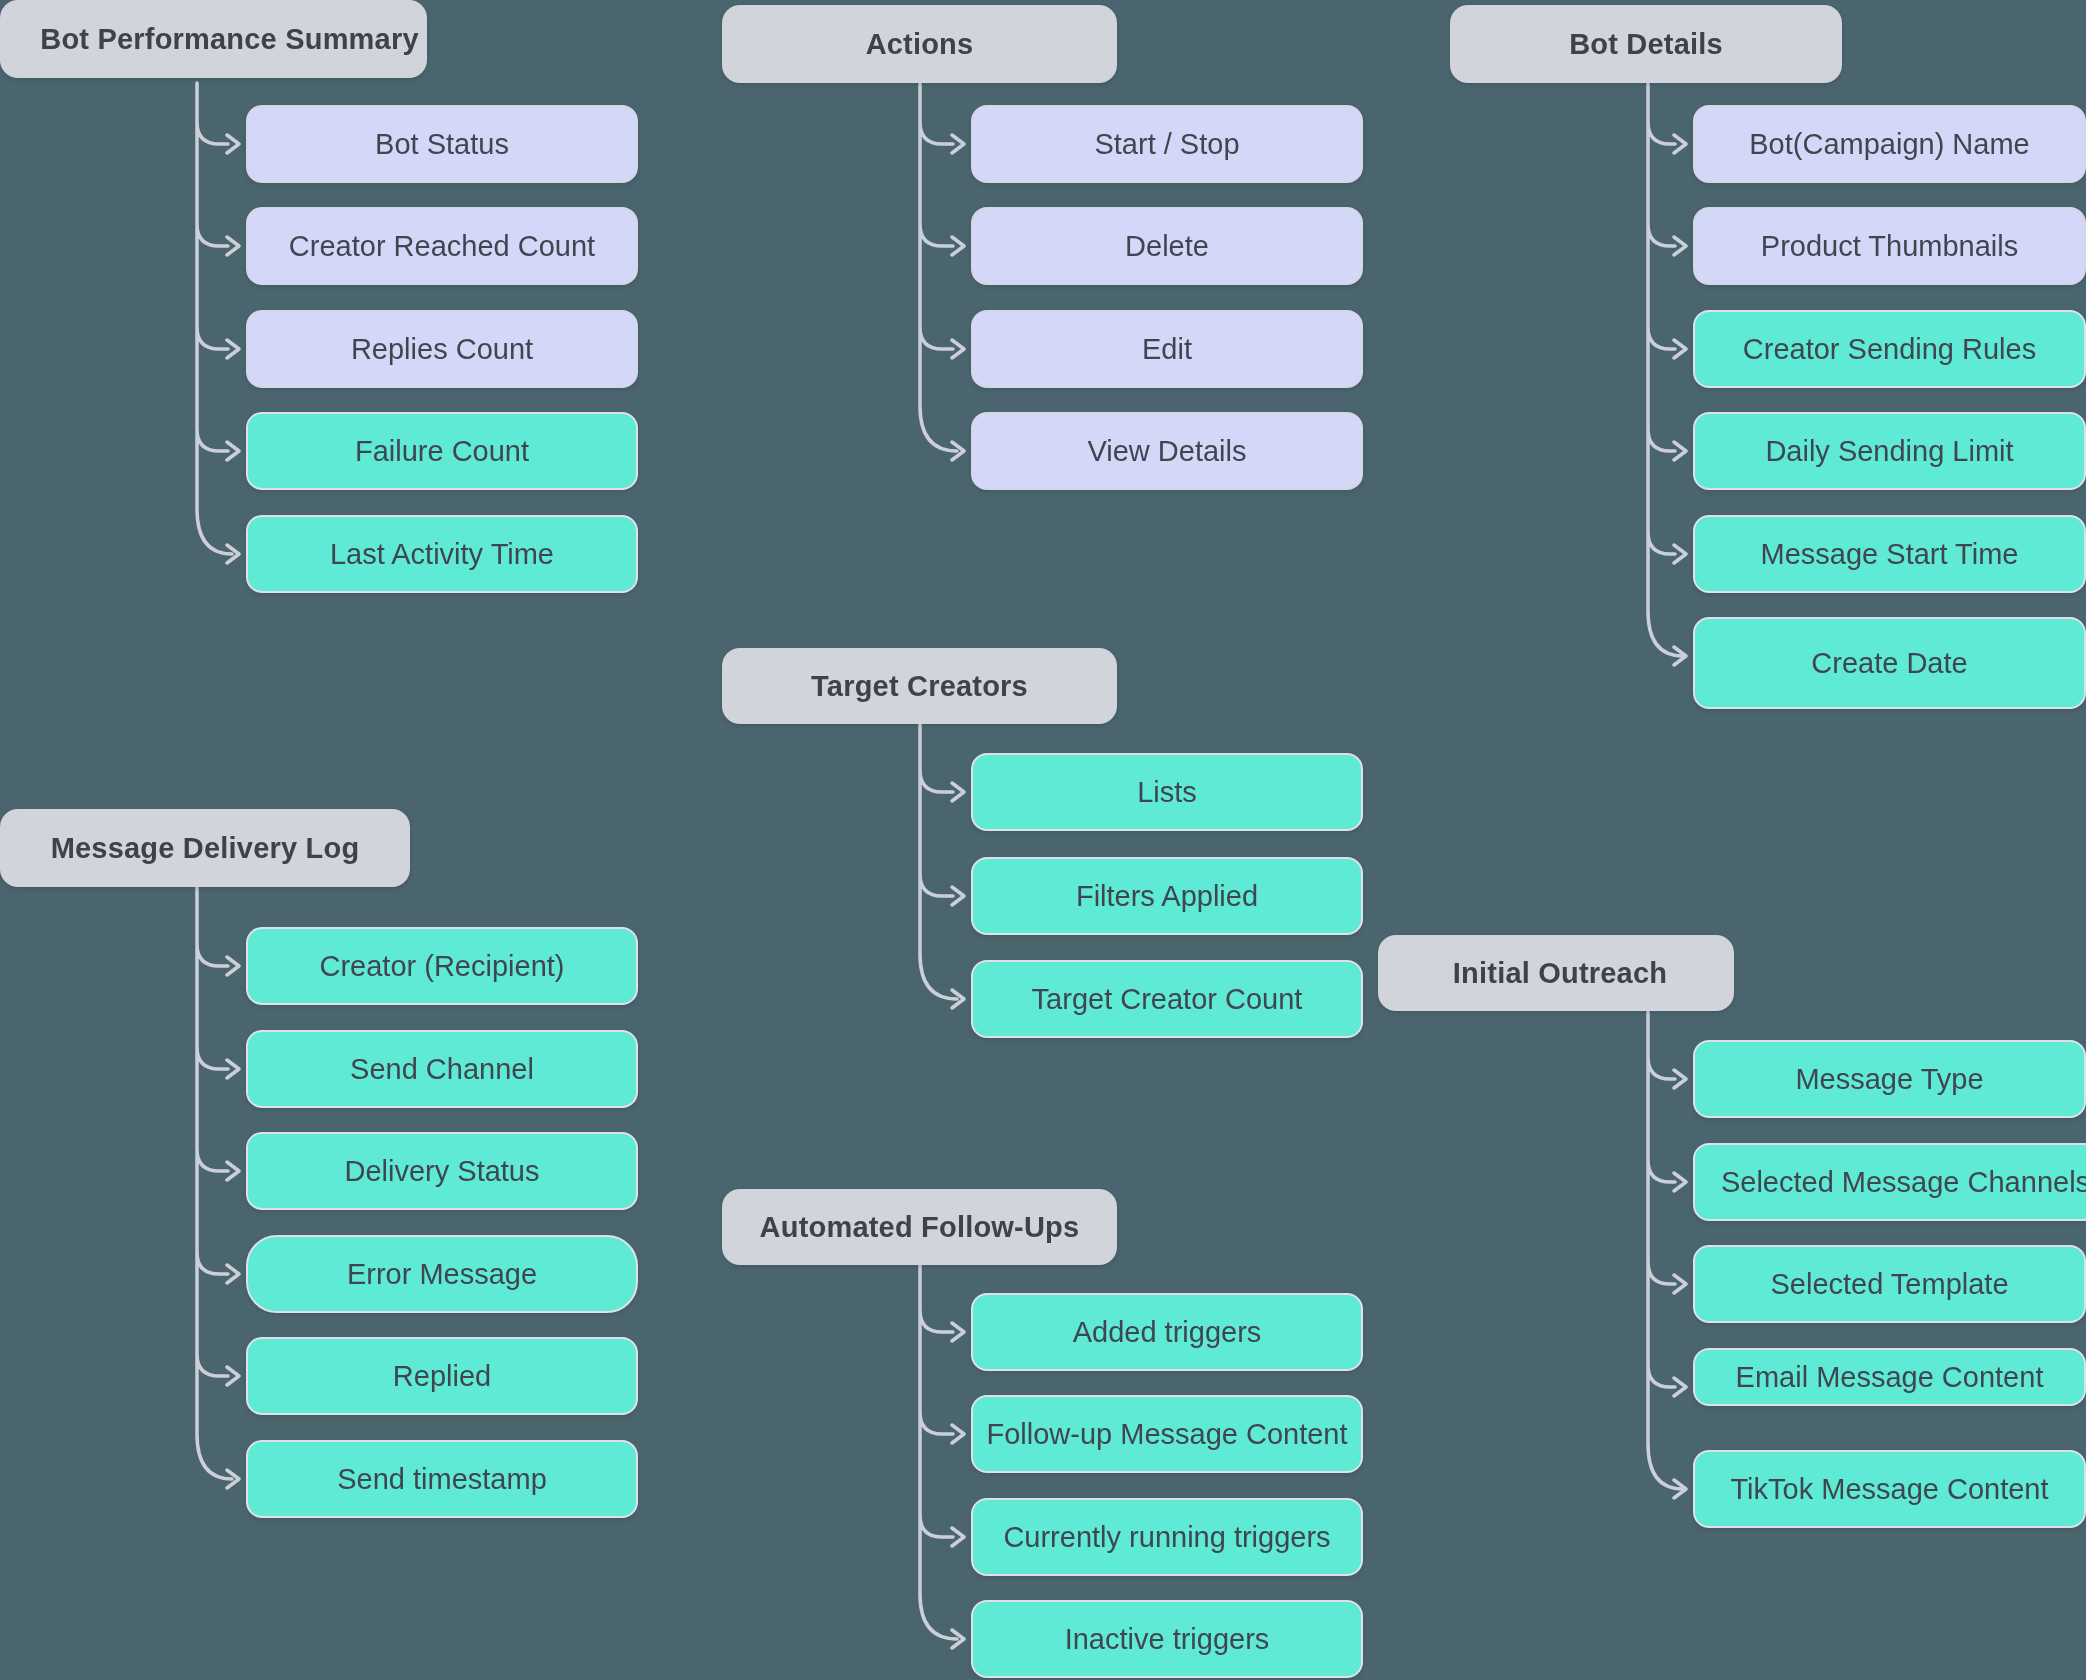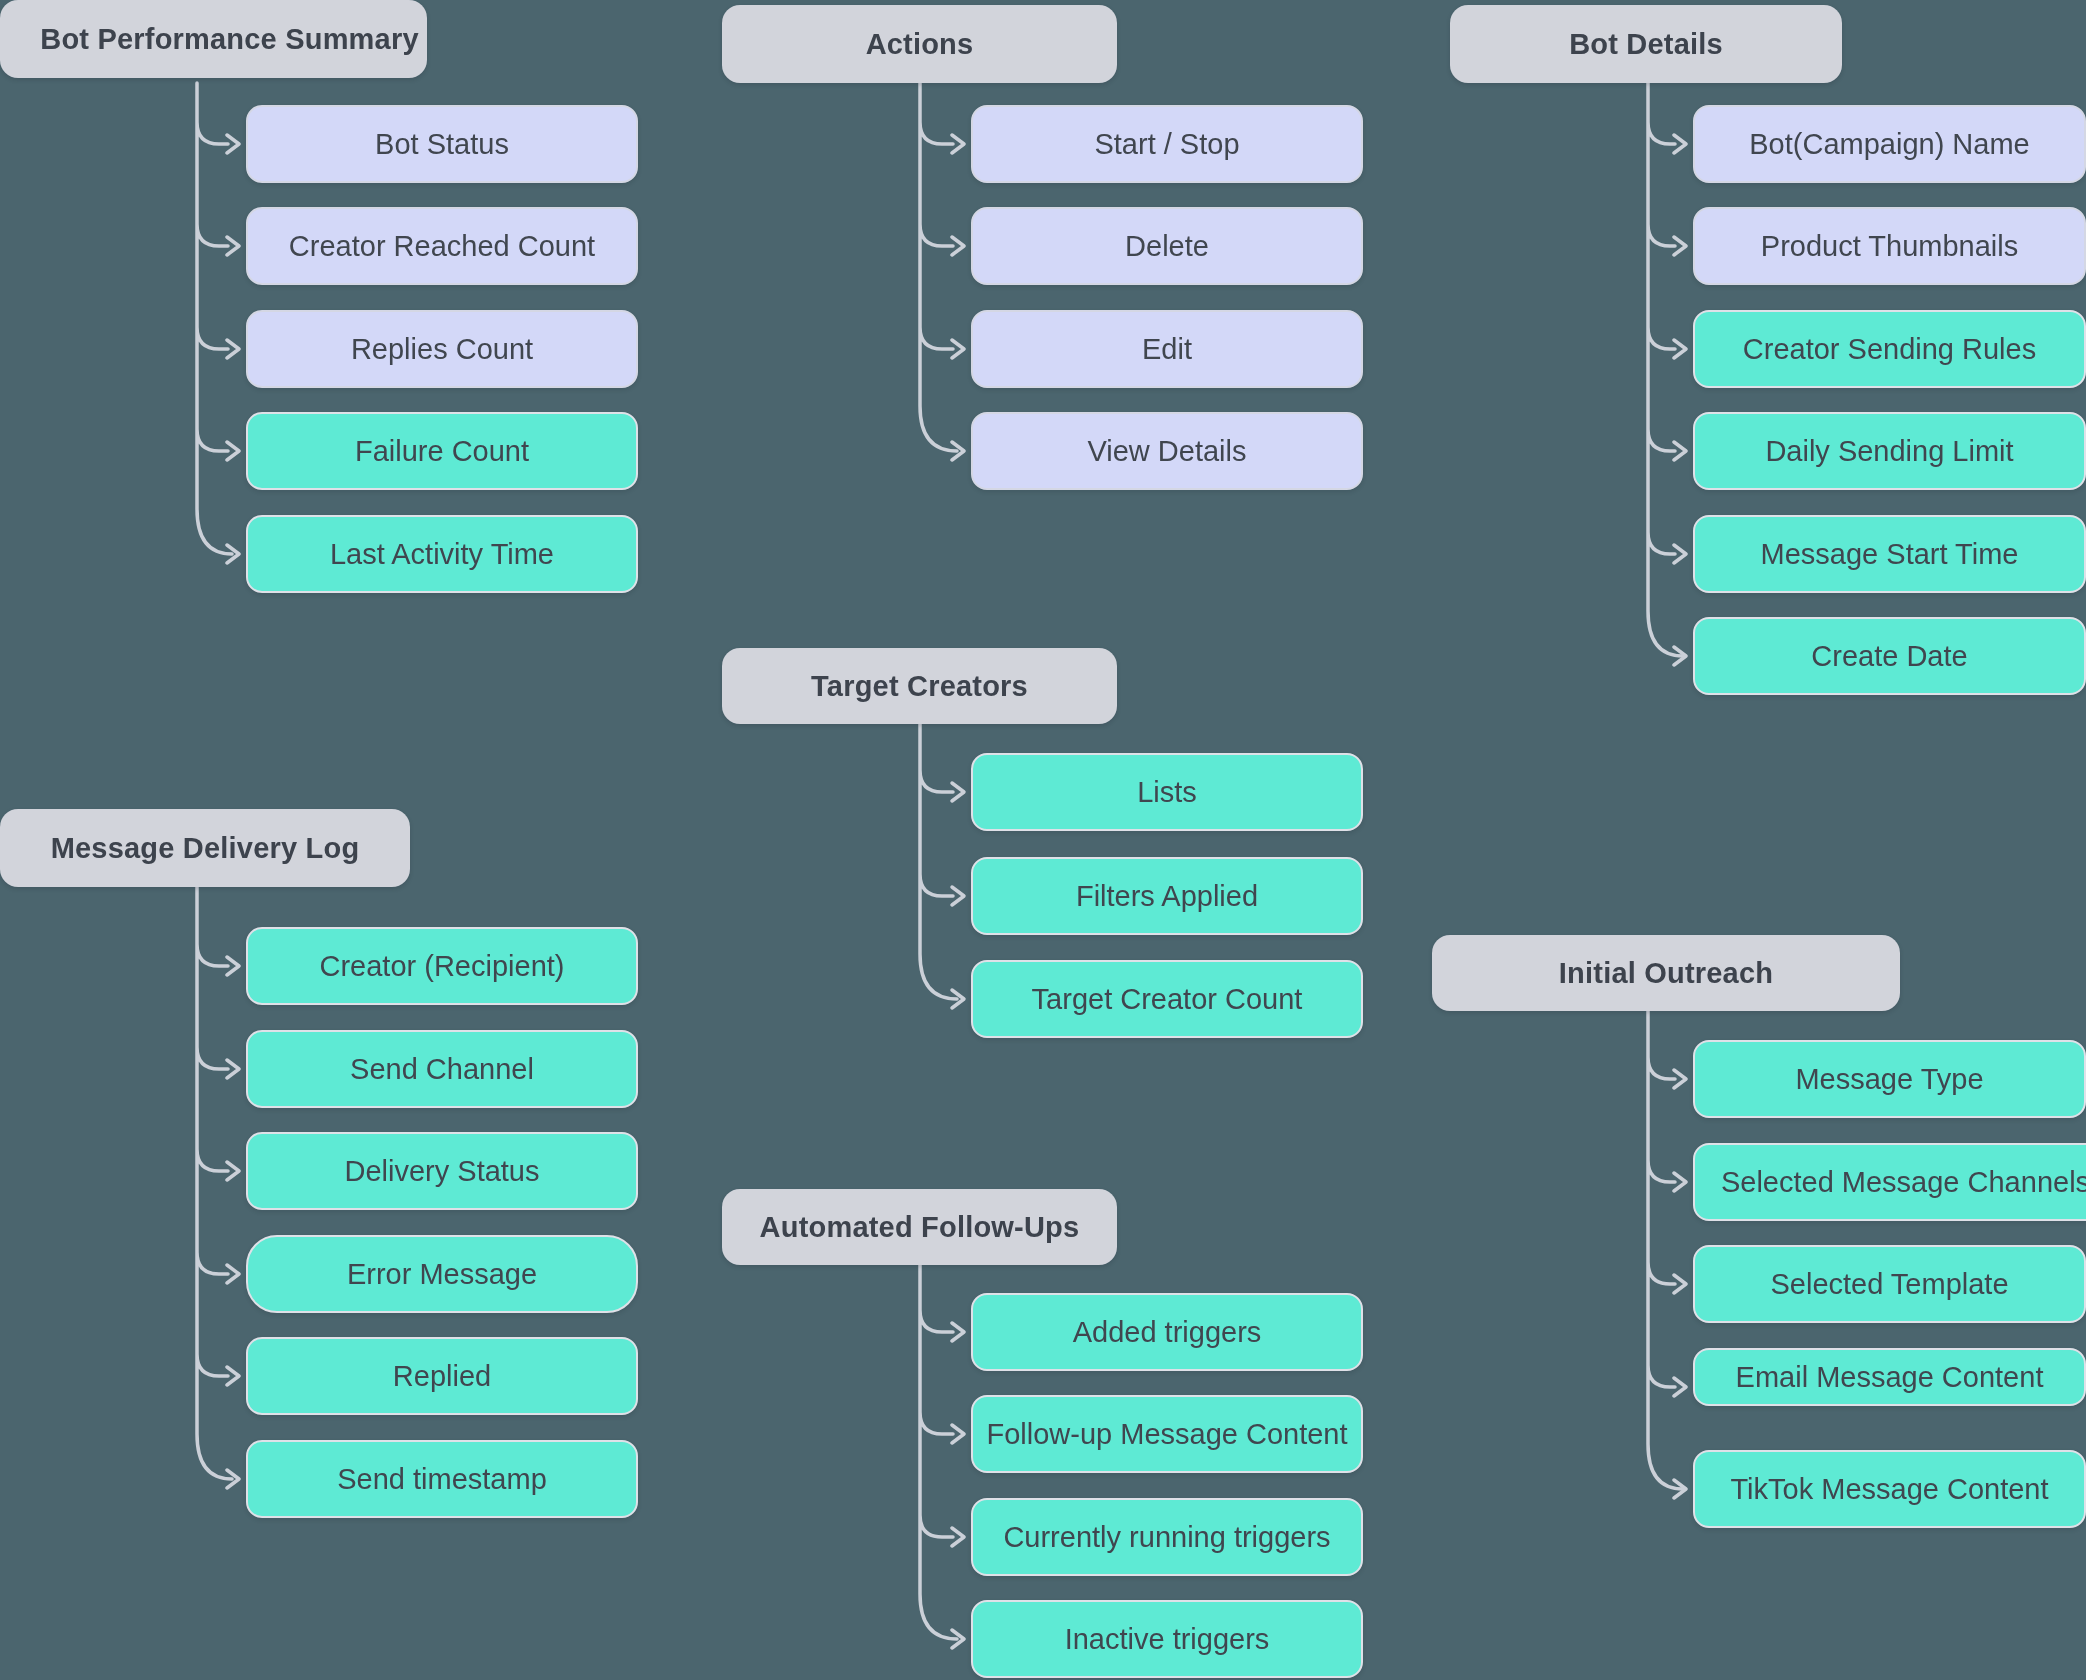--- a/index.html
+++ b/index.html
@@ -108,21 +108,21 @@
     </div>
   <div class="node node--white" style="left:1693px;top:310px;width:393px;height:78px;">
       <span>Creator Sending Rules</span>
     </div>
   <div class="node node--white" style="left:1693px;top:412px;width:393px;height:78px;">
       <span>Daily Sending Limit</span>
     </div>
   <div class="node node--white" style="left:1693px;top:515px;width:393px;height:78px;">
       <span>Message Start Time</span>
     </div>
-  <div class="node node--white" style="left:1693px;top:617px;width:393px;height:78px;">
+  <div class="node node--white" style="left:1693px;top:617px;width:393px;height:92px;">
       <span>Create Date</span>
     </div>
 
   <div class="hdr" style="left:0;top:809px;width:410px;height:78px;">
       <span>Message Delivery Log</span>
     </div>
   <div class="node node--white" style="left:246px;top:927px;width:392px;height:78px;">
       <span>Creator (Recipient)</span>
     </div>
   <div class="node node--white" style="left:246px;top:1030px;width:392px;height:78px;">
@@ -163,21 +163,21 @@
   <div class="node node--white" style="left:971px;top:1395px;width:392px;height:78px;">
       <span>Follow-up Message Content</span>
     </div>
   <div class="node node--white" style="left:971px;top:1498px;width:392px;height:78px;">
       <span>Currently running triggers</span>
     </div>
   <div class="node node--white" style="left:971px;top:1600px;width:392px;height:78px;">
       <span>Inactive triggers</span>
     </div>
 
-  <div class="hdr" style="left:1432px;top:935px;width:468px;height:76px;">
+  <div class="hdr" style="left:1378px;top:935px;width:348px;height:76px;padding-left:8px;">
       <span>Initial Outreach</span>
     </div>
   <div class="node node--white" style="left:1693px;top:1040px;width:393px;height:78px;">
       <span>Message Type</span>
     </div>
   <div class="node node--white" style="left:1693px;top:1143px;width:425px;height:78px;">
       <span>Selected Message Channels</span>
     </div>
   <div class="node node--white" style="left:1693px;top:1245px;width:393px;height:78px;">
       <span>Selected Template</span>

